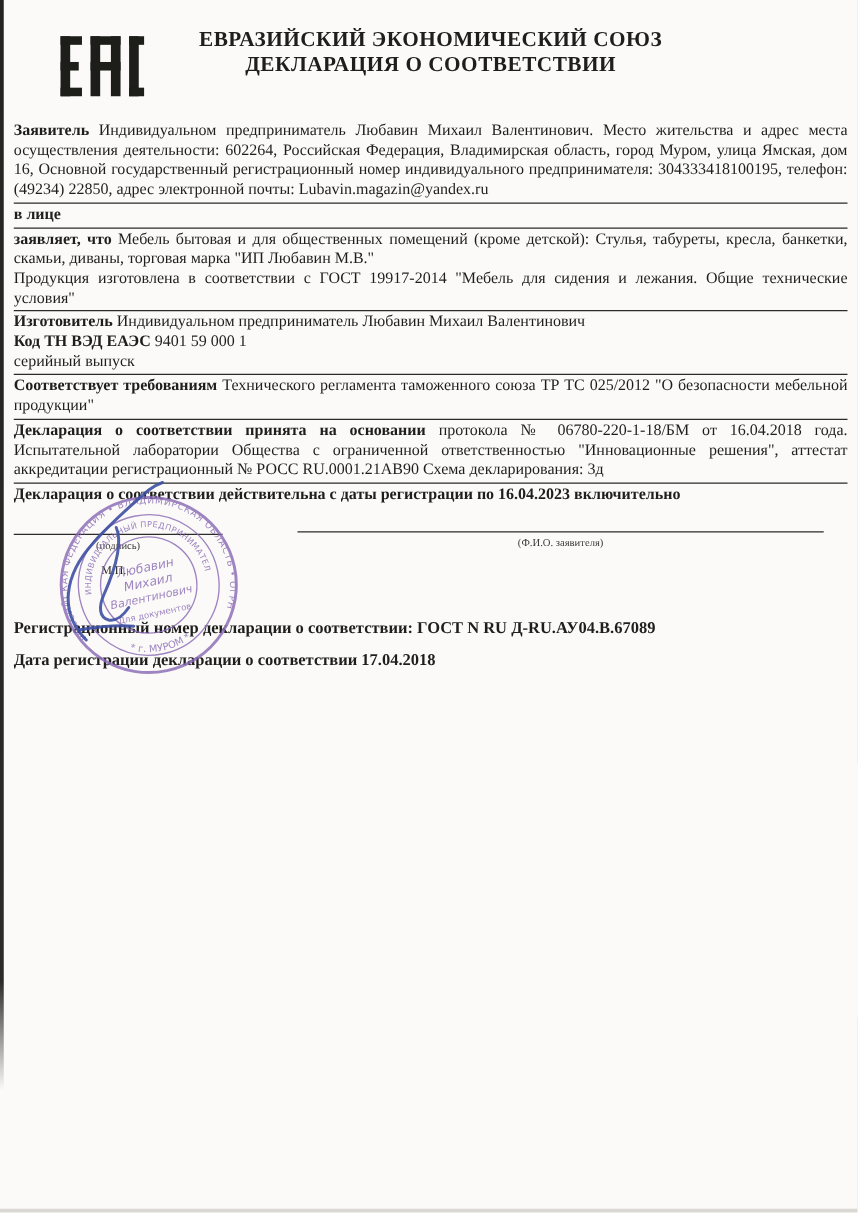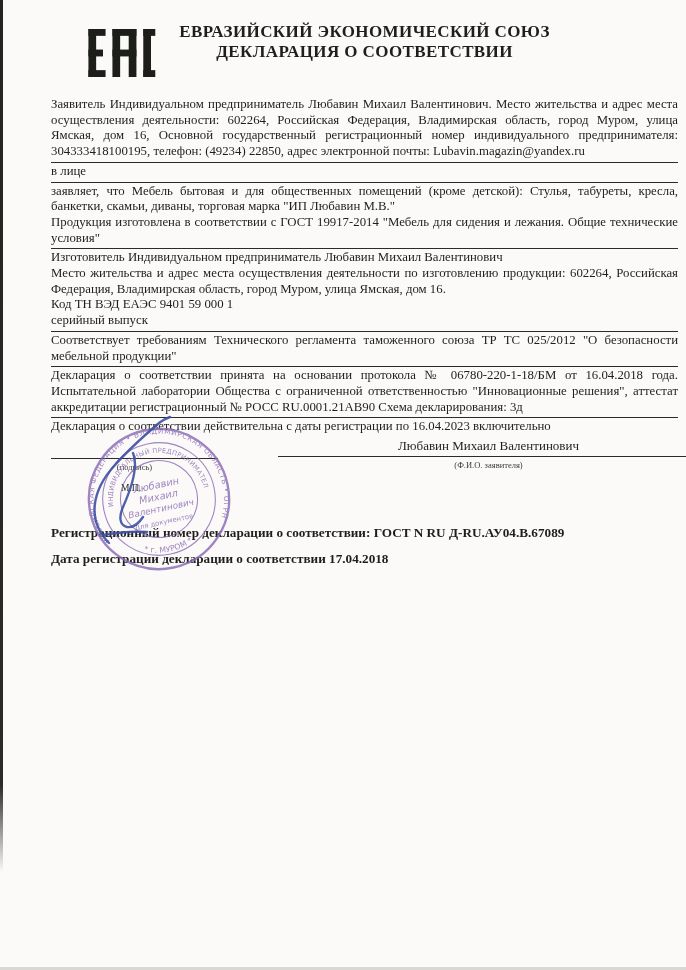--- a/index.html
+++ b/index.html
@@ -13,32 +13,32 @@
     color:#1e1e1c;
     overflow:hidden;
   }
   .scan-edge {
     position:absolute; left:0; top:0; width:3px; height:872px;
     background:linear-gradient(to bottom,#23231f 0%,#2a2a26 90%,rgba(42,42,38,0) 100%);
   }
   .scan-bottom {
     position:absolute; left:0; bottom:0; width:100%; height:3px; background:#d9d8d2;
   }
-  .content { position:relative; padding:0 8px 0 32px;margin-left:19px; }
+  .content { position:relative; padding:0 8px 0 11px; }
 
   
   .header { position:relative; height:96px; }
   .eac-logo { position:absolute; left:34px; top:22px; }
   .titles { text-align:center; padding-top:22px; }
   .title-line { font-weight:bold; font-size:17px; line-height:20px; letter-spacing:.4px; }
 
   
   .sec { font-size:12.8px; line-height:15.7px; text-align:justify; padding:1px 0 2px 0; border-bottom:1px solid #2b2b28; }
   .sec.noline { border-bottom:none; }
-  .sec b { font-weight:normal; }
+  .sec b { font-weight:bold; }
 
   
   .sig-block { position:relative; height:88px; font-size:12.8px; }
   .sig-name { position:absolute; left:227px; top:1px; width:421px; text-align:center; font-size:13px; }
   .sig-line-left  { position:absolute; left:0;   top:21px; width:167px; border-bottom:1.2px solid #2b2b28; }
   .sig-line-right { position:absolute; left:227px; top:19px; width:421px; border-bottom:1.2px solid #2b2b28; }
   .cap { position:absolute; font-size:8.5px; color:#3a3a38; text-align:center; }
   .cap-sign { left:0; top:25px; width:167px; }
   .cap-fio  { left:227px; top:23px; width:421px; }
   .mp-label { position:absolute; left:70px; top:46px; font-size:9.5px; }
@@ -103,21 +103,20 @@
         <span>Мебель бытовая и для общественных помещений (кроме детской): Стулья, табуреты, кресла, банкетки, скамьи, диваны, торговая марка "ИП Любавин М.В."</span>
       </div>
       <div>Продукция изготовлена в соответствии с ГОСТ 19917-2014 "Мебель для сидения и лежания. Общие технические условия"</div>
     </div>
 
     <div class="sec">
       <div>
         <b>Изготовитель</b>
         <span>Индивидуальном предприниматель Любавин Михаил Валентинович</span>
       </div>
-      <div>Место жительства и адрес места осуществления деятельности по изготовлению продукции: 602264, Российская Федерация, Владимирская область, город Муром, улица Ямская, дом 16.</div>
       <div>
         <b>Код ТН ВЭД ЕАЭС</b>
         <span>9401 59 000 1</span>
       </div>
       <div>серийный выпуск</div>
     </div>
 
     <div class="sec">
       <b>Соответствует требованиям</b>
       <span>Технического регламента таможенного союза ТР ТС 025/2012 "О безопасности мебельной продукции"</span>
@@ -127,21 +126,20 @@
       <b>Декларация о соответствии принята на основании</b>
       <span>протокола № 06780-220-1-18/БМ от 16.04.2018 года. Испытательной лаборатории Общества с ограниченной ответственностью "Инновационные решения", аттестат аккредитации регистрационный № РОСС RU.0001.21АВ90 Схема декларирования: 3д</span>
     </div>
 
 
     <div class="sec noline">
       <b>Декларация о соответствии действительна с даты регистрации по 16.04.2023 включительно</b>
     </div>
 
     <div class="sig-block">
-      <div class="sig-name">Любавин Михаил Валентинович</div>
       <div class="sig-line-left"></div>
       <div class="sig-line-right"></div>
       <div class="cap cap-sign">(подпись)</div>
       <div class="cap cap-fio">(Ф.И.О. заявителя)</div>
       <div class="mp-label">М.П.</div>
 
       <div class="stamp-wrap" style="color: rgb(138, 108, 181);">
         <svg width="148" height="148" viewBox="0 0 150 150">
           <defs>
             <path id="arcOuter" d="M 18,108 A 66,66 0 1 1 132,108" fill="none"></path>

